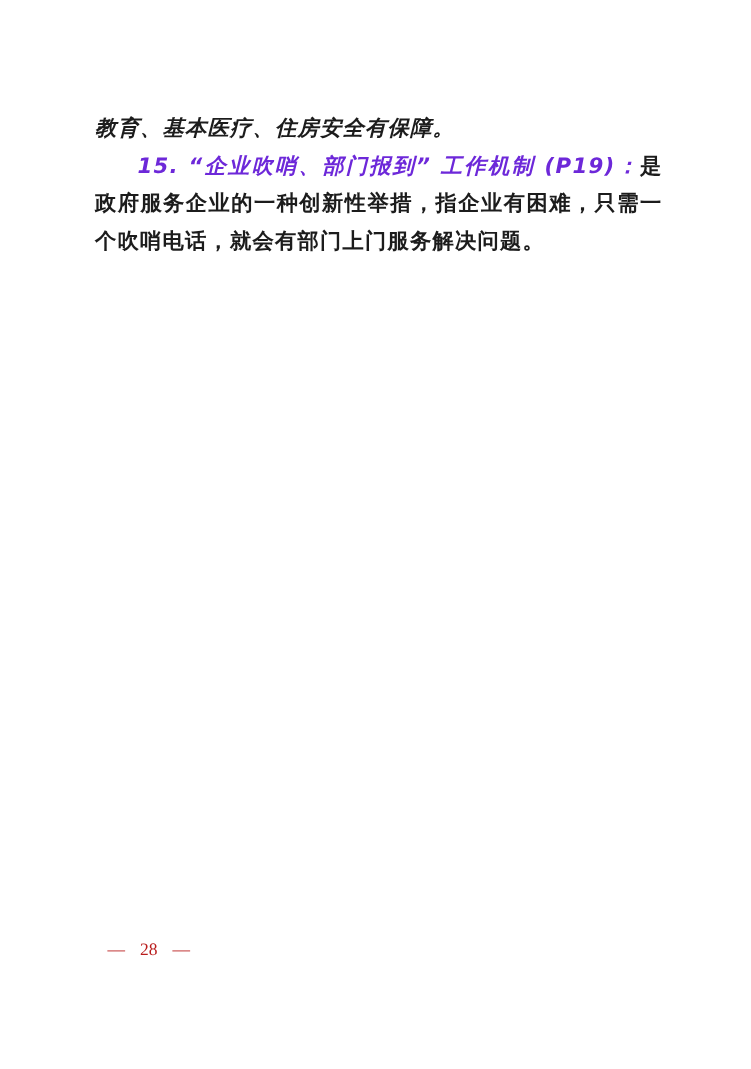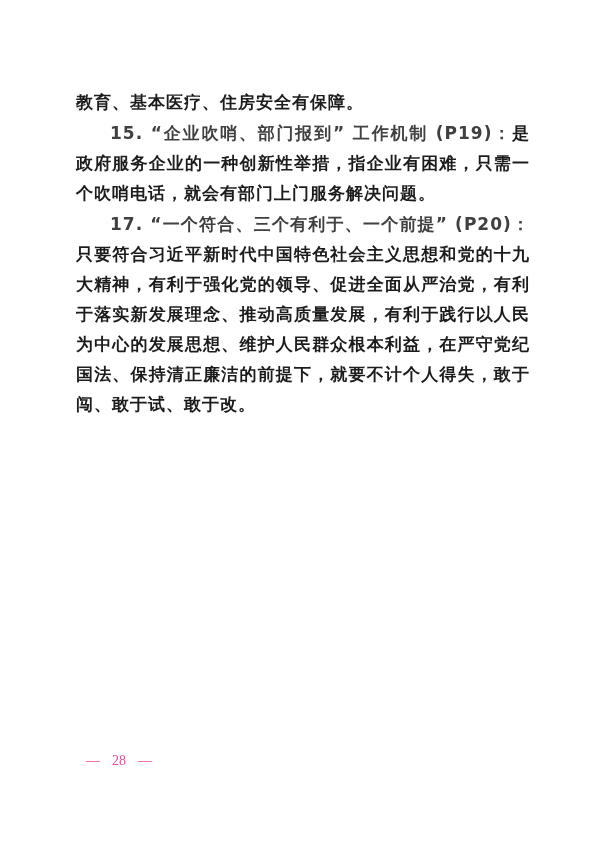--- a/index.html
+++ b/index.html
@@ -25,35 +25,37 @@
     line-height: 30px;
     letter-spacing: 1px;
     text-align: justify;
   }
   .para {
     margin: 0;
     text-indent: 2em;
   }
   .para.continuation {
     text-indent: 0;
+    font-style: italic;
   }
   .para .lead {
     font-family: "DejaVu Sans", "Liberation Sans", sans-serif;
     font-weight: 800;
-    color: #404040;
+    color: #6d28d9;
+    font-style: italic;
   }
   .para .body-text {
     font-weight: 600;
     color: #1c1c1c;
   }
   .footer {
     position: absolute;
     left: 80px;
     top: 752px;
-    color: #ec4899;
+    color: #b91c1c;
     font-size: 14px;
     line-height: 18px;
     font-family: "Liberation Serif", "DejaVu Serif", serif;
     white-space: nowrap;
   }
   .footer span {
     display: inline-block;
     margin: 0 6px;
   }
 </style>
@@ -61,18 +63,17 @@
 <body>
 
 <div class="page">
   <div class="content">
 
     <p class="para continuation"><span class="body-text">教育、基本医疗、住房安全有保障。</span></p>
 
     <p class="para"><span class="lead">15. “企业吹哨、部门报到” 工作机制 (P19)：</span><span class="body-text">是政府服务企业的一种创新性举措，指企业有困难，只需一个吹哨电话，就会有部门上门服务解决问题。</span></p>
 
 
-    <p class="para"><span class="lead">17. “一个符合、三个有利于、一个前提” (P20)：</span><span class="body-text">只要符合习近平新时代中国特色社会主义思想和党的十九大精神，有利于强化党的领导、促进全面从严治党，有利于落实新发展理念、推动高质量发展，有利于践行以人民为中心的发展思想、维护人民群众根本利益，在严守党纪国法、保持清正廉洁的前提下，就要不计个人得失，敢于闯、敢于试、敢于改。</span></p>
 
   </div>
 
   <div class="footer"><span>—</span><span>28</span><span>—</span></div>
 </div>
 
 </body></html>

